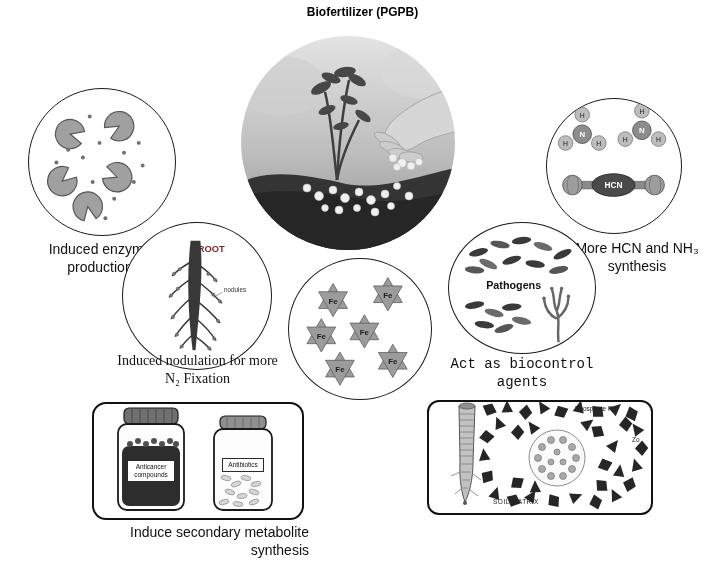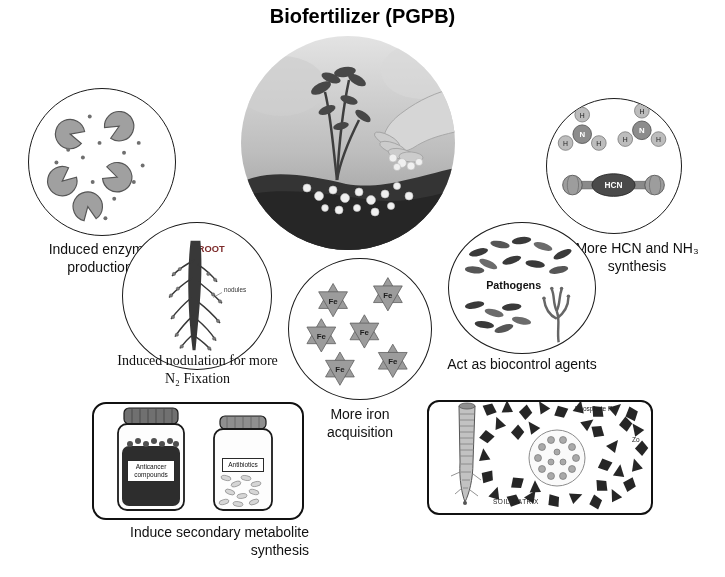--- a/index.html
+++ b/index.html
@@ -1,20 +1,20 @@
 <!DOCTYPE html>
 <html><head>
 <meta charset="utf-8">
 <style>
   * { margin:0; padding:0; box-sizing:border-box; }
   html,body { width:725px; height:577px; background:#ffffff;
     font-family:"Liberation Sans","DejaVu Sans",sans-serif; }
   .canvas { position:relative; width:725px; height:577px; background:#fff; overflow:hidden; }
   .title { position:absolute; top:5px; left:0; width:725px; text-align:center;
-    font-size:20px; font-weight:bold; color:#000; }
+    font-size:12px; font-weight:bold; color:#000; }
   .photo { position:absolute; left:241px; top:36px; width:214px; height:214px;
     border-radius:50%; overflow:hidden; }
   .circle { position:absolute; border:1.6px solid #1b1b1b; border-radius:50%;
     background:#fff; overflow:hidden; }
   .caption { position:absolute; text-align:center; font-size:14px; color:#101010; line-height:1.28; }
   .rbox { position:absolute; border:2.5px solid #111; background:#fff; overflow:hidden; }
   .jarlabel { position:absolute; background:#fff; border:1px solid #2a2a2a; text-align:center;
     font-size:6.5px; line-height:1.2; color:#111; padding:2px 1px; }
   .soiltag { position:absolute; font-size:6.5px; color:#222; white-space:nowrap; }
   svg { display:block; }
@@ -222,21 +222,20 @@
       <g transform="translate(52,112)">
           <use href="#star"></use>
         <text y="3.5" text-anchor="middle" font-size="8" font-weight="bold" fill="#1c1c1c">Fe</text>
         </g>
       <g transform="translate(106,104)">
           <use href="#star"></use>
         <text y="3.5" text-anchor="middle" font-size="8" font-weight="bold" fill="#1c1c1c">Fe</text>
         </g>
     </svg>
   </div>
-  <div class="caption" style="left:312px; top:406px; width:96px;">More iron acquisition</div>
 
   <div class="circle" style="left:448px; top:222px; width:148px; height:132px;">
     <svg viewBox="0 0 148 132" width="145" height="129">
       <g>
         <ellipse cx="30" cy="30" rx="10" ry="3.6" fill="#3a3a3a" transform="rotate(-15 30 30)"></ellipse>
         <ellipse cx="52" cy="22" rx="10" ry="3.6" fill="#565656" transform="rotate(10 52 22)"></ellipse>
         <ellipse cx="74" cy="18" rx="10" ry="3.6" fill="#3a3a3a" transform="rotate(-8 74 18)"></ellipse>
         <ellipse cx="96" cy="24" rx="10" ry="3.6" fill="#6b6b6b" transform="rotate(18 96 24)"></ellipse>
         <ellipse cx="116" cy="32" rx="10" ry="3.6" fill="#3a3a3a" transform="rotate(-25 116 32)"></ellipse>
         <ellipse cx="40" cy="42" rx="10" ry="3.6" fill="#6b6b6b" transform="rotate(25 40 42)"></ellipse>
@@ -262,21 +261,21 @@
         <path d="M110,90 C114,82 112,76 115,68"></path>
       </g>
       <g fill="#666">
         <circle cx="97" cy="77" r="1.8"></circle>
           <circle cx="122" cy="75" r="1.8"></circle>
         <circle cx="105" cy="67" r="1.8"></circle>
           <circle cx="115" cy="67" r="1.8"></circle>
       </g>
     </svg>
   </div>
-  <div class="caption" style="left:447px; top:356px; width:150px;">Act as biocontrol agents</div>
+  <div class="caption" style="left:447px; top:356px; width:150px;font-family:Liberation Mono, monospace;">Act as biocontrol agents</div>
 
   <div class="rbox" style="left:92px; top:402px; width:212px; height:118px; border-radius:14px;">
     <svg viewBox="0 0 207 113" width="207" height="113" style="position:absolute; left:0; top:0;">
       <g>
         <rect x="30" y="4" width="54" height="16" rx="5" fill="#707070" stroke="#1a1a1a" stroke-width="1.2"></rect>
         <g stroke="#4b4b4b" stroke-width="1">
           <line x1="38" y1="5" x2="38" y2="19"></line>
             <line x1="46" y1="5" x2="46" y2="19"></line>
           <line x1="54" y1="5" x2="54" y2="19"></line>
             <line x1="62" y1="5" x2="62" y2="19"></line>

